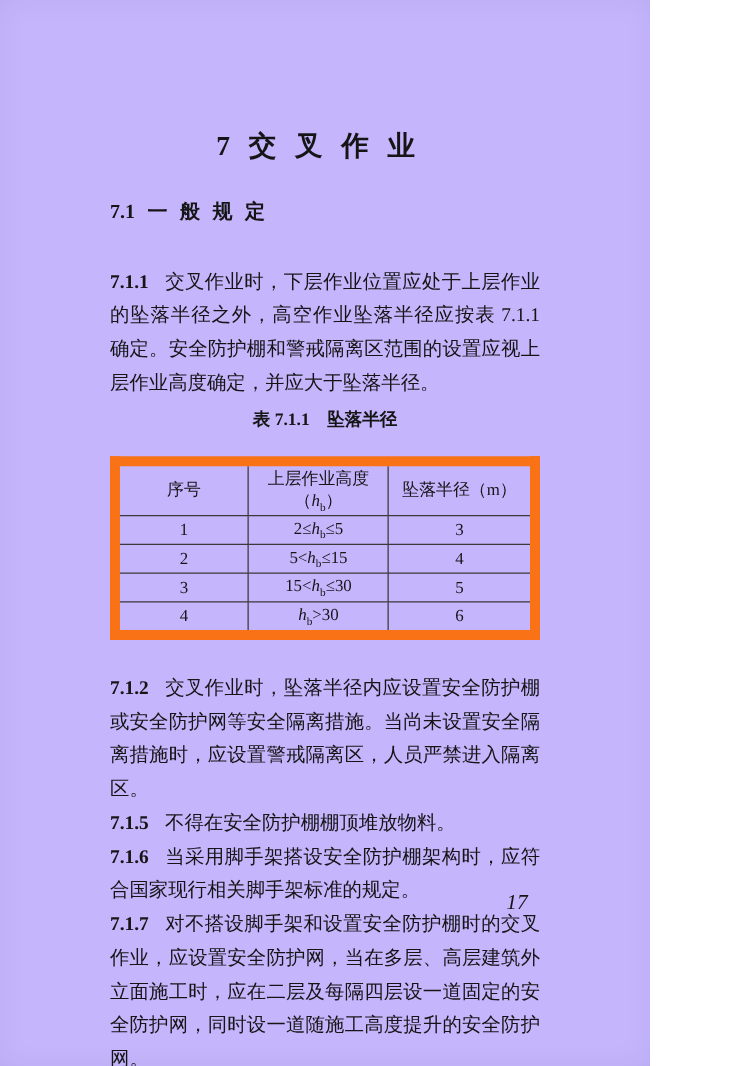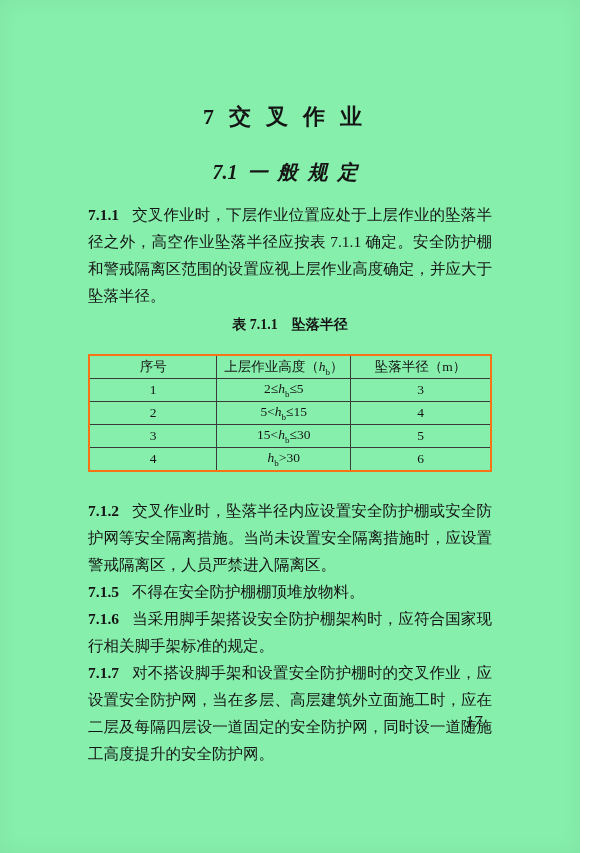--- a/index.html
+++ b/index.html
@@ -1,44 +1,44 @@
 <!DOCTYPE html>
 <html><head>
 <meta charset="utf-8">
 <style>
   html,body{margin:0;padding:0;background:#ffffff;}
   body{width:600px;height:853px;font-family:"Liberation Serif","DejaVu Serif",serif;color:#151515;}
   .page{
-    position:relative;width:580px;height:853px;box-sizing:border-box;
-    padding:0 88px;background:#86efac;overflow:hidden;
+    position:relative;width:520px;height:853px;box-sizing:border-box;
+    padding:0 88px;background:#c4b5fd;overflow:hidden;
     box-shadow:inset 0 0 22px rgba(0,0,0,0.05);
   }
   .chapter-title{
     margin:0;padding-top:102px;text-align:center;
     font-size:22px;font-weight:bold;white-space:nowrap;
   }
   .chapter-title .gapped{margin-left:15px;letter-spacing:15px;}
   .section-title{
-    margin:27px 0 0;text-align:center;
-    font-size:20px;font-weight:bold;white-space:nowrap;font-style:italic;
+    margin:27px 0 0;text-align:left;
+    font-size:16px;font-weight:bold;white-space:nowrap;
   }
   .section-title .gapped{margin-left:10px;letter-spacing:10px;}
   .clause{
     margin:0;font-size:15.5px;line-height:27px;
     text-align:justify;text-justify:inter-ideograph;
   }
-  .clause.first{margin-top:15px;}
+  .clause.first{margin-top:32px;}
   .clause.after-table{margin-top:25px;}
   .clause-num{font-weight:bold;padding-right:13px;white-space:nowrap;}
   .tbl-caption{
     margin:7px 0 19px;text-align:center;font-weight:bold;font-size:14px;
   }
   table.fall-table{
     width:100%;border-collapse:collapse;font-size:13.5px;
-    border:2px solid #f97316;table-layout:fixed;margin-top:20px;
+    border:8px solid #f97316;table-layout:fixed;margin-top:20px;
   }
   table.fall-table th,table.fall-table td{
     border:1px solid #3a3a3a;text-align:center;vertical-align:middle;
     font-weight:normal;height:20px;padding:1px 2px;
   }
   table.fall-table col.c1{width:31.8%;}
   table.fall-table col.c2{width:33.3%;}
   table.fall-table col.c3{width:34.9%;}
   table.fall-table i{font-style:italic;}
   table.fall-table sub{font-size:9px;}

